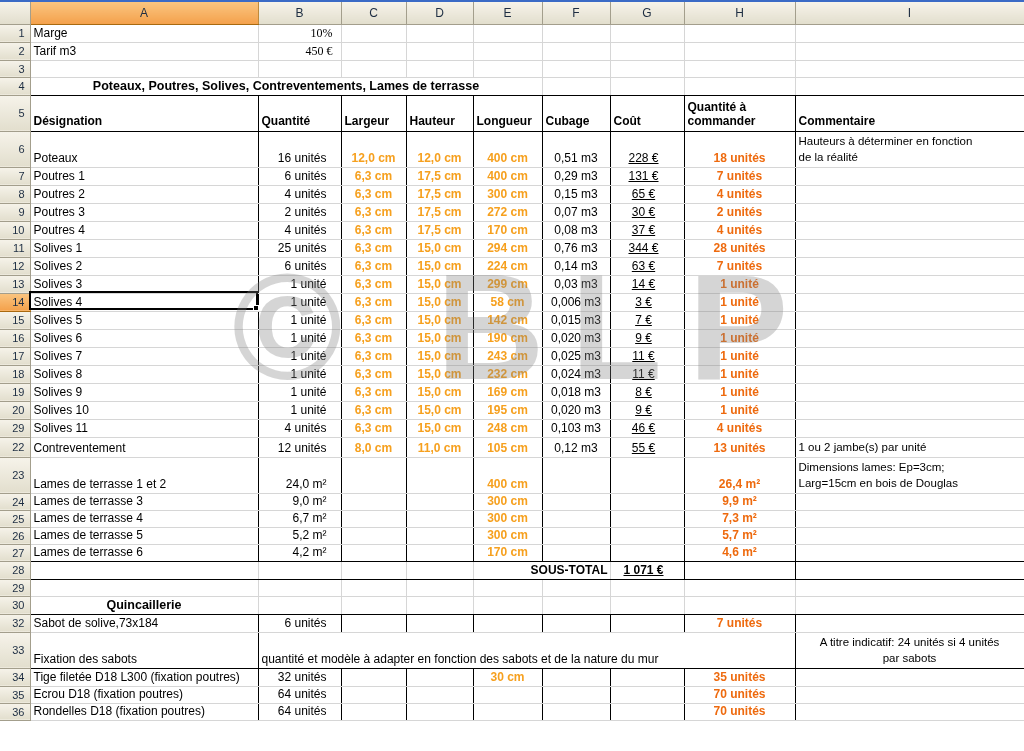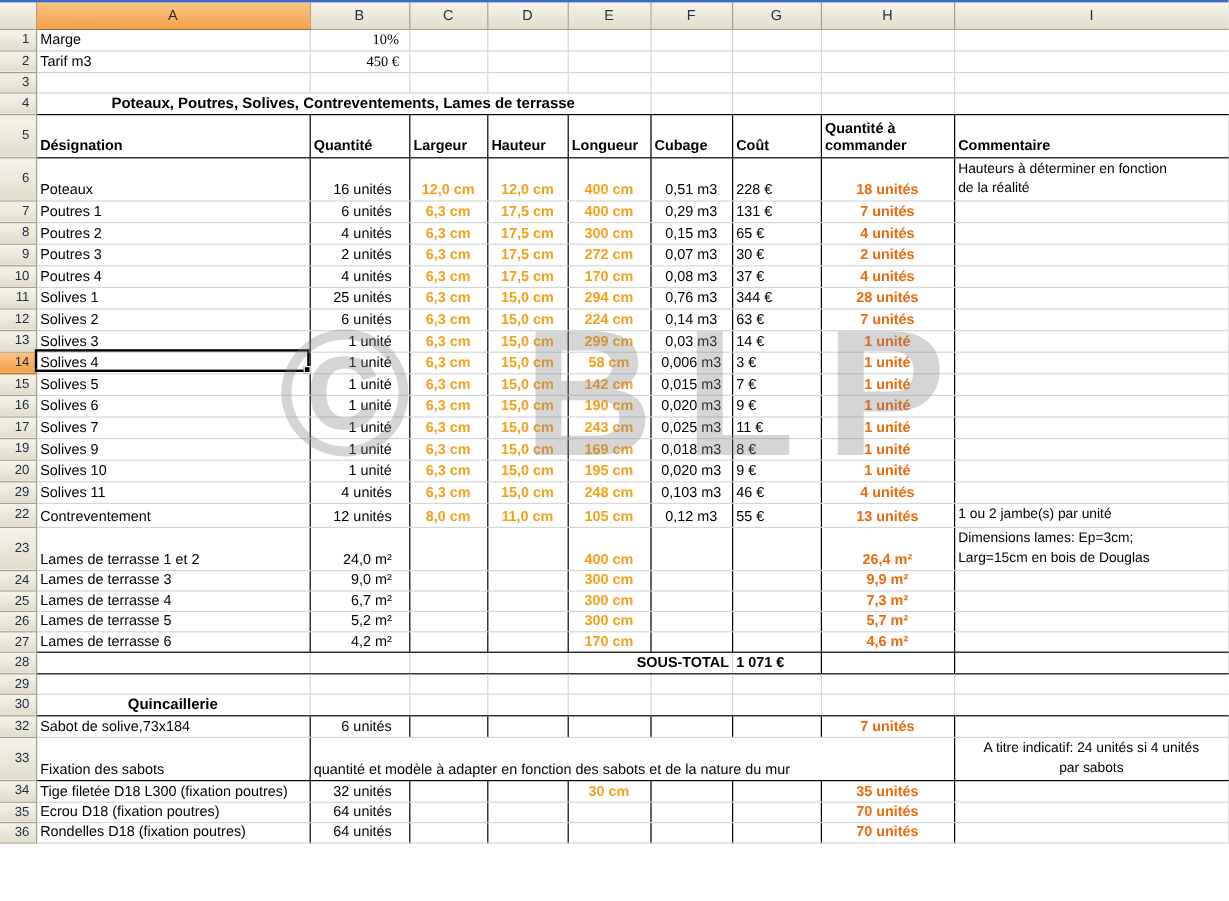--- a/index.html
+++ b/index.html
@@ -22,21 +22,21 @@
   .bt{border-top:1px solid #000;margin-left:16px;}
   .bb{border-bottom-color:#000;text-align:center;}
   
   .th{font-weight:bold;text-align:left;white-space:pre-line;vertical-align:bottom;
       padding-bottom:3px;line-height:14px;border-right-color:#000;
       border-top:1px solid #000;border-bottom-color:#000;}
   
   .tA{text-align:left;}
   .tC{text-align:center;}
   .tR{text-align:right;padding-right:14px;}
-  .tG{text-align:left;padding-right:10px;}
+  .tG{text-align:center;padding-right:10px;text-decoration:underline;}
   .pv{text-align:right;padding-right:8px;font-family:Liberation Serif, serif;}
   .b{font-weight:bold;}
   .oL{color:var(--orange_light,#F6A01E);font-weight:bold;}
   .oD{color:var(--orange_dark,#EE6A0E);font-weight:bold;}
   .ttl{font-weight:bold;font-size:12.5px;}
   .stl{font-weight:bold;text-align:right;padding-right:2px;}
   .cmt{white-space:pre-line;vertical-align:top;font-size:11.5px;line-height:16px;padding-top:1px;}
   .spn{white-space:nowrap;}
   
   .sel-box{position:absolute;border:2px solid #000;z-index:4;pointer-events:none;}
@@ -274,20 +274,32 @@
           <td class="tR bk">1 unité</td>
           <td class="tC oL bk">6,3 cm</td>
           <td class="tC oL bk">15,0 cm</td>
           <td class="tC oL bk">243 cm</td>
           <td class="tC bk">0,025 m3</td>
           <td class="tG bk">11 €</td>
           <td class="tC oD bk">1 unité</td>
           <td class="cmt bk"></td>
         </tr>
         <tr style="height:18px">
+          <td class="hd rh">18</td>
+          <td class="tA bk">Solives 8</td>
+          <td class="tR bk">1 unité</td>
+          <td class="tC oL bk">6,3 cm</td>
+          <td class="tC oL bk">15,0 cm</td>
+          <td class="tC oL bk">232 cm</td>
+          <td class="tC bk">0,024 m3</td>
+          <td class="tG bk">11 €</td>
+          <td class="tC oD bk">1 unité</td>
+          <td class="cmt bk"></td>
+        </tr>
+        <tr style="height:18px">
           <td class="hd rh">19</td>
           <td class="tA bk">Solives 9</td>
           <td class="tR bk">1 unité</td>
           <td class="tC oL bk">6,3 cm</td>
           <td class="tC oL bk">15,0 cm</td>
           <td class="tC oL bk">169 cm</td>
           <td class="tC bk">0,018 m3</td>
           <td class="tG bk">8 €</td>
           <td class="tC oD bk">1 unité</td>
           <td class="cmt bk"></td>

